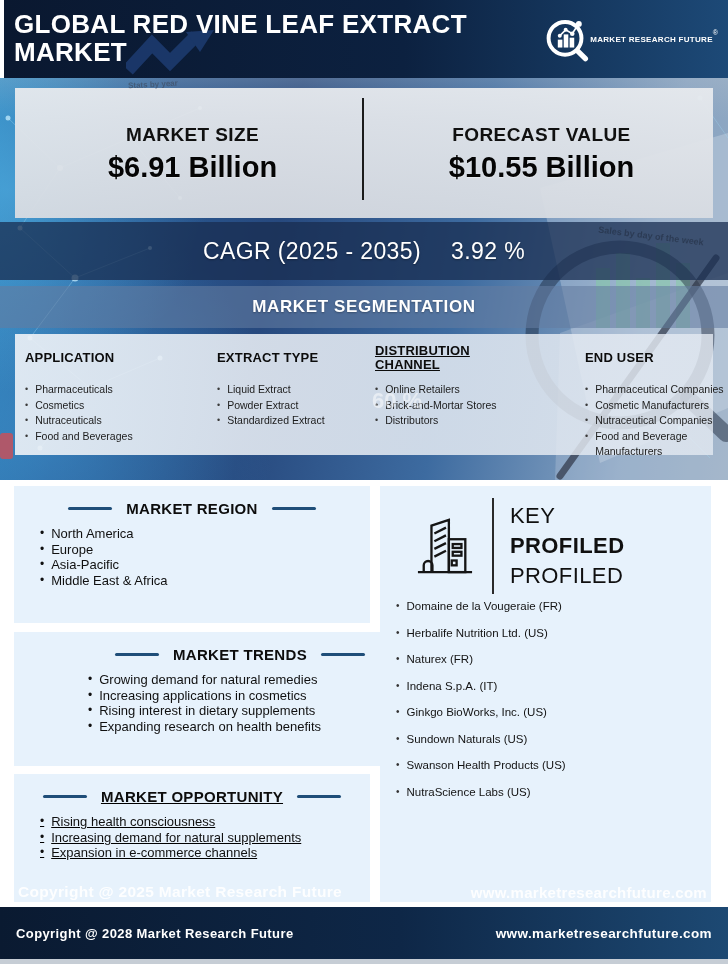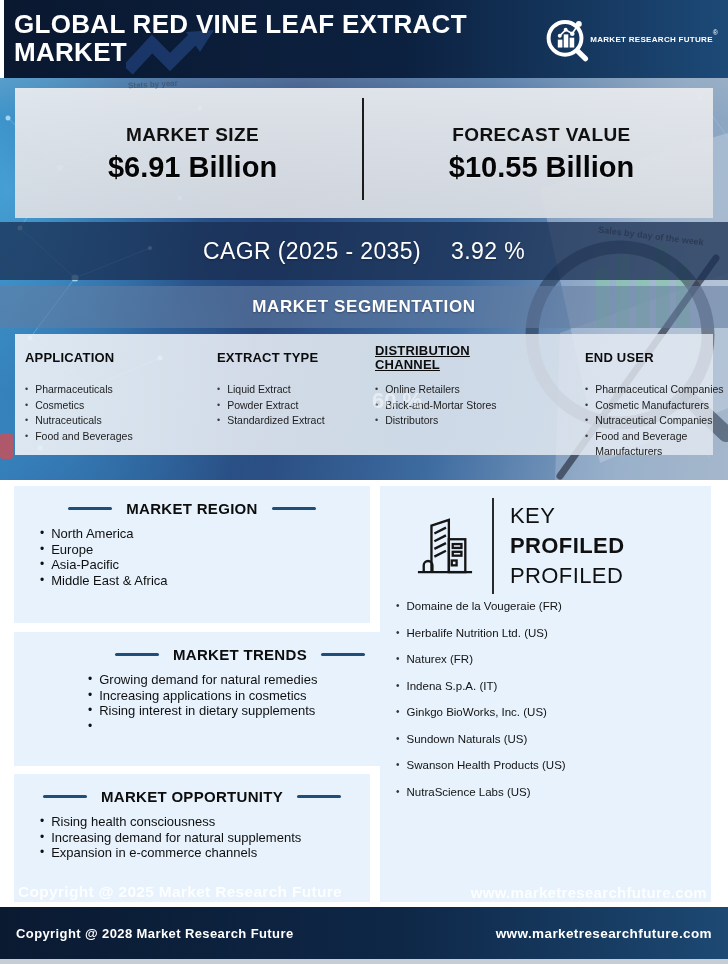--- a/index.html
+++ b/index.html
@@ -58,21 +58,21 @@
   .seg-items{position:absolute;top:48px;left:0;}
   .blist{list-style:none;margin:0;padding:0;}
   .blist li{display:flex;gap:7px;align-items:flex-start;}
   .seg-items li{font-size:10.5px;line-height:15.5px;color:#1c1c1c;}
   .seg-items .blt{font-size:9px;color:#3a3a3a;line-height:15.5px;}
 
   
   .card{background:#e7f2fc;z-index:2;}
   #card-region{left:14px;top:486px;width:356px;height:137px;}
   #card-trends{left:14px;top:632px;width:356px;height:134px;padding-left:48px;}
-  #card-opp{left:14px;top:774px;width:356px;height:128px;}
+  #card-opp{left:14px;top:774px;width:356px;height:128px;text-decoration:underline;}
   #card-companies{left:380px;top:486px;width:331px;height:416px;}
   .card-head{display:flex;align-items:center;justify-content:center;gap:14px;margin-top:14px;}
   .dash{width:44px;height:3.5px;background:#1f4e79;border-radius:2px;}
   .card-title{font-weight:bold;font-size:15px;letter-spacing:.3px;color:#0d0d0d;}
   .card-items{margin-top:9px;padding-left:26px;}
   .card-items li{font-size:13px;line-height:15.6px;color:#101010;}
   .card-items .blt{font-size:12px;line-height:15.6px;color:#101010;}
 
   
   #kc-head{position:absolute;left:36px;top:12px;display:flex;align-items:center;gap:16px;}
@@ -315,20 +315,21 @@
         <li>
           <span class="blt">•</span>
           <span>Increasing applications in cosmetics</span>
         </li>
         <li>
           <span class="blt">•</span>
           <span>Rising interest in dietary supplements</span>
         </li>
         <li>
           <span class="blt">•</span>
+          <span>Expanding research on health benefits</span>
         </li>
       </ul>
   </div>
 
   <div class="abs card" id="card-opp">
     <div class="card-head">
       <span class="dash"></span>
       <span class="card-title">MARKET OPPORTUNITY</span>
       <span class="dash"></span>
     </div>

